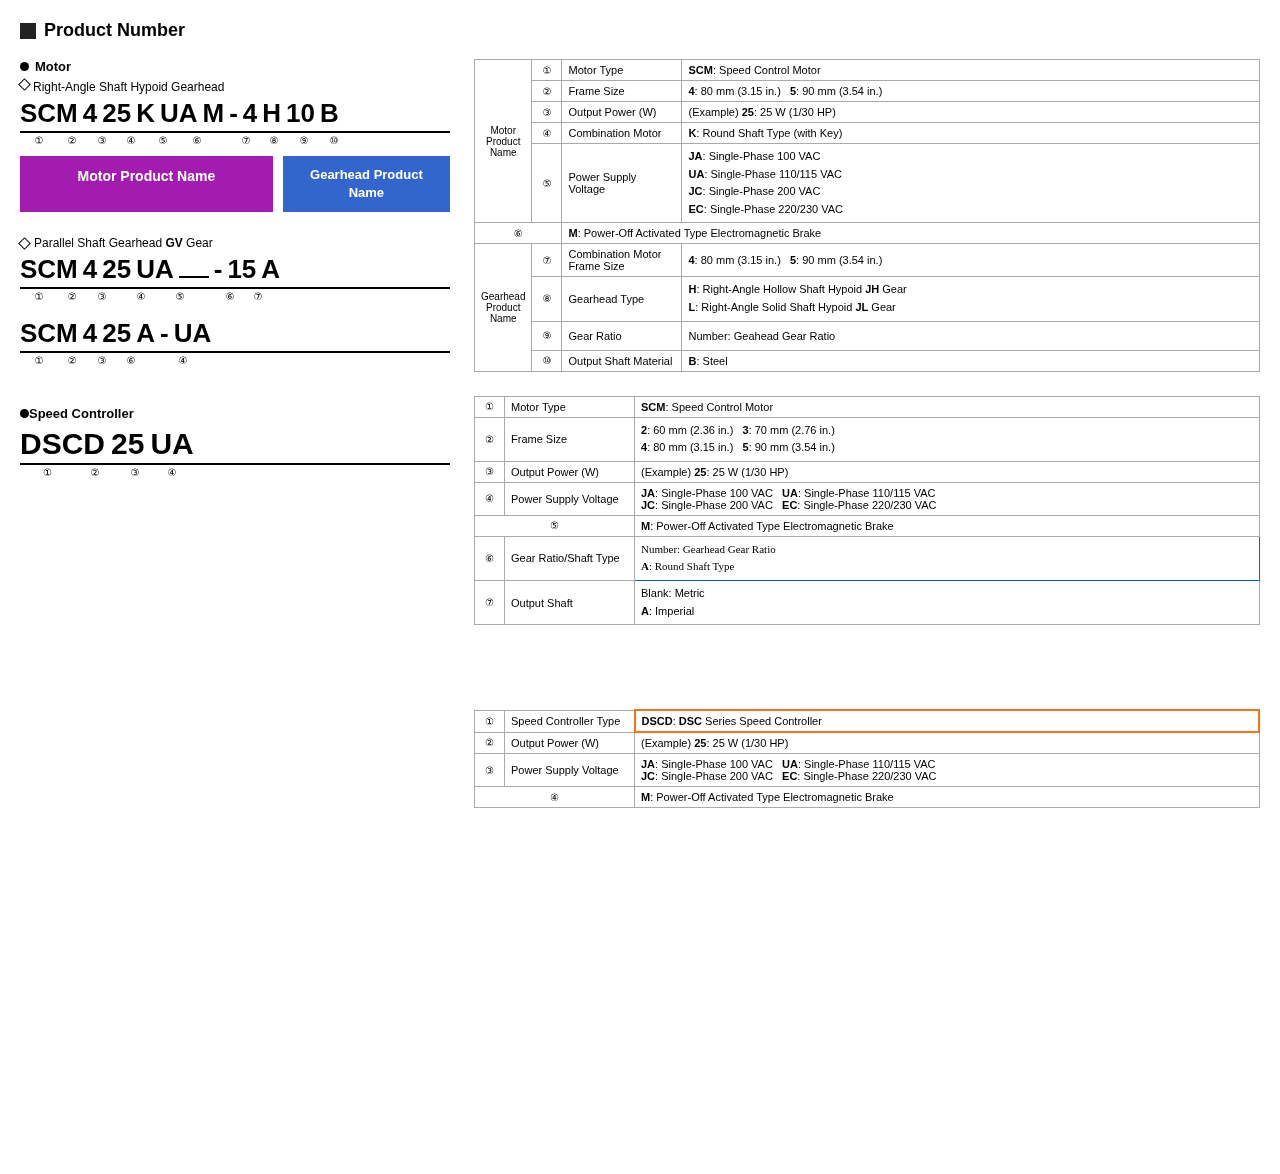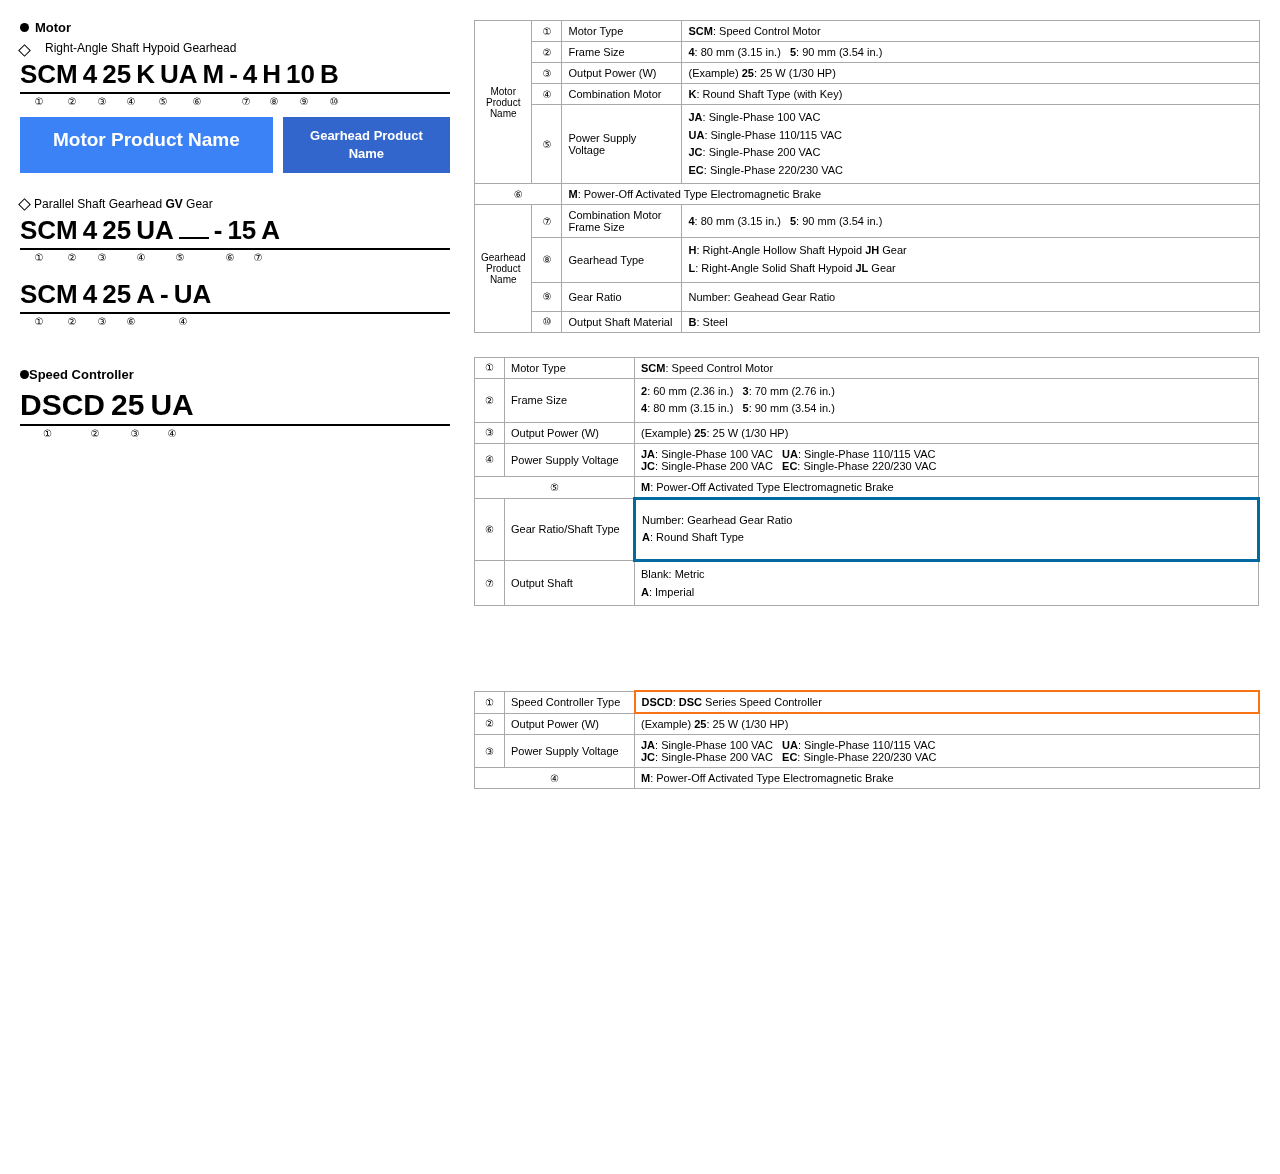--- a/index.html
+++ b/index.html
@@ -13,31 +13,35 @@
       padding: 20px;
     }
 
     b { font-weight: bold; }
   </style>
 </head>
 <body>
 
 <div>
 
+  <div style="display:flex;align-items:center;gap:8px;font-size:18px;font-weight:bold;margin-bottom:18px;">
+    <span style="width:16px;height:16px;background:#222;display:inline-block;"></span>
+    <span>Product Number</span>
+  </div>
 
   <div style="display:flex;gap:24px;align-items:flex-start;">
 
     <div style="width:430px;flex-shrink:0;">
 
       <div style="display:flex;align-items:center;gap:6px;font-size:13px;font-weight:bold;margin-bottom:6px;">
         <span style="width:9px;height:9px;background:#000;border-radius:50%;display:inline-block;"></span>
         <span>Motor</span>
       </div>
 
-      <div style="display:flex;align-items:flex-end;gap:16px;font-size:12px;margin-bottom:4px;">
+      <div style="display:flex;align-items:flex-start;gap:4px;font-size:12px;margin-bottom:4px;">
         <span style="width:9px;height:9px;border:1.5px solid #000;transform:rotate(45deg);display:inline-block;flex-shrink:0;"></span>
         <span>Right-Angle Shaft Hypoid Gearhead</span>
       </div>
 
       <div style="font-size:26px;font-weight:bold;border-bottom:2.5px solid #000;padding-bottom:2px;margin-bottom:2px;display:flex;align-items:baseline;gap:5px;flex-wrap:nowrap;">
         <span>SCM</span>
         <span>4</span>
         <span>25</span>
         <span>K</span>
         <span>UA</span>
@@ -57,21 +61,21 @@
         <span style="width:38px;text-align:center;">⑤</span>
         <span style="width:30px;text-align:center;">⑥</span>
         <span style="width:20px;"></span>
         <span style="width:28px;text-align:center;">⑦</span>
         <span style="width:28px;text-align:center;">⑧</span>
         <span style="width:32px;text-align:center;">⑨</span>
         <span style="width:28px;text-align:center;">⑩</span>
       </div>
 
       <div style="display:flex;gap:10px;margin-bottom:24px;">
-        <div style="background:#3b82f6;color:#fff;font-size:19px;font-weight:bold;padding:12px 16px;text-align:center;flex:1.5;">
+        <div style="background:#a21caf;color:#fff;font-size:14px;font-weight:bold;padding:12px 16px;text-align:center;flex:1.5;">
           <span>Motor Product Name</span>
         </div>
         <div style="background:#3366cc;color:#fff;font-size:13px;font-weight:bold;padding:10px 10px;text-align:center;flex:1;line-height:1.4;">
           <span>Gearhead Product Name</span>
         </div>
       </div>
 
       <div style="display:flex;align-items:center;gap:5px;font-size:12px;margin-bottom:4px;margin-top:8px;">
         <span style="width:9px;height:9px;border:1.5px solid #000;transform:rotate(45deg);display:inline-block;flex-shrink:0;"></span>
         <span>Parallel Shaft Gearhead <b>GV</b> Gear</span>
@@ -215,21 +219,21 @@
             <td style="border:1px solid #aaa;padding:4px 6px;">Power Supply Voltage</td>
             <td style="border:1px solid #aaa;padding:4px 6px;"><b>JA</b>: Single-Phase 100 VAC&nbsp;&nbsp;&nbsp;<b>UA</b>: Single-Phase 110/115 VAC<br><b>JC</b>: Single-Phase 200 VAC&nbsp;&nbsp;&nbsp;<b>EC</b>: Single-Phase 220/230 VAC</td>
           </tr>
           <tr>
             <td colspan="2" style="border:1px solid #aaa;padding:4px 6px;text-align:center;font-size:10px;">⑤</td>
             <td style="border:1px solid #aaa;padding:4px 6px;"><b>M</b>: Power-Off Activated Type Electromagnetic Brake</td>
           </tr>
           <tr>
             <td style="border:1px solid #aaa;padding:4px 6px;text-align:center;font-size:10px;">⑥</td>
             <td style="border:1px solid #aaa;padding:4px 6px;">Gear Ratio/Shaft Type</td>
-            <td style="border:3px solid #0369a1;padding:12px 6px;line-height:1.6;">Number: Gearhead Gear Ratio<br><b>A</b>: Round Shaft Type</td>
+            <td style="border:1px solid #0369a1;padding:4px 6px;line-height:1.6;font-family:Liberation Serif, serif;">Number: Gearhead Gear Ratio<br><b>A</b>: Round Shaft Type</td>
           </tr>
           <tr>
             <td style="border:1px solid #aaa;padding:4px 6px;text-align:center;font-size:10px;">⑦</td>
             <td style="border:1px solid #aaa;padding:4px 6px;">Output Shaft</td>
             <td style="border:1px solid #aaa;padding:4px 6px;line-height:1.6;">Blank: Metric<br><b>A</b>: Imperial</td>
           </tr>
         </tbody>
       </table>
 
       <div style="height:60px;"></div>

